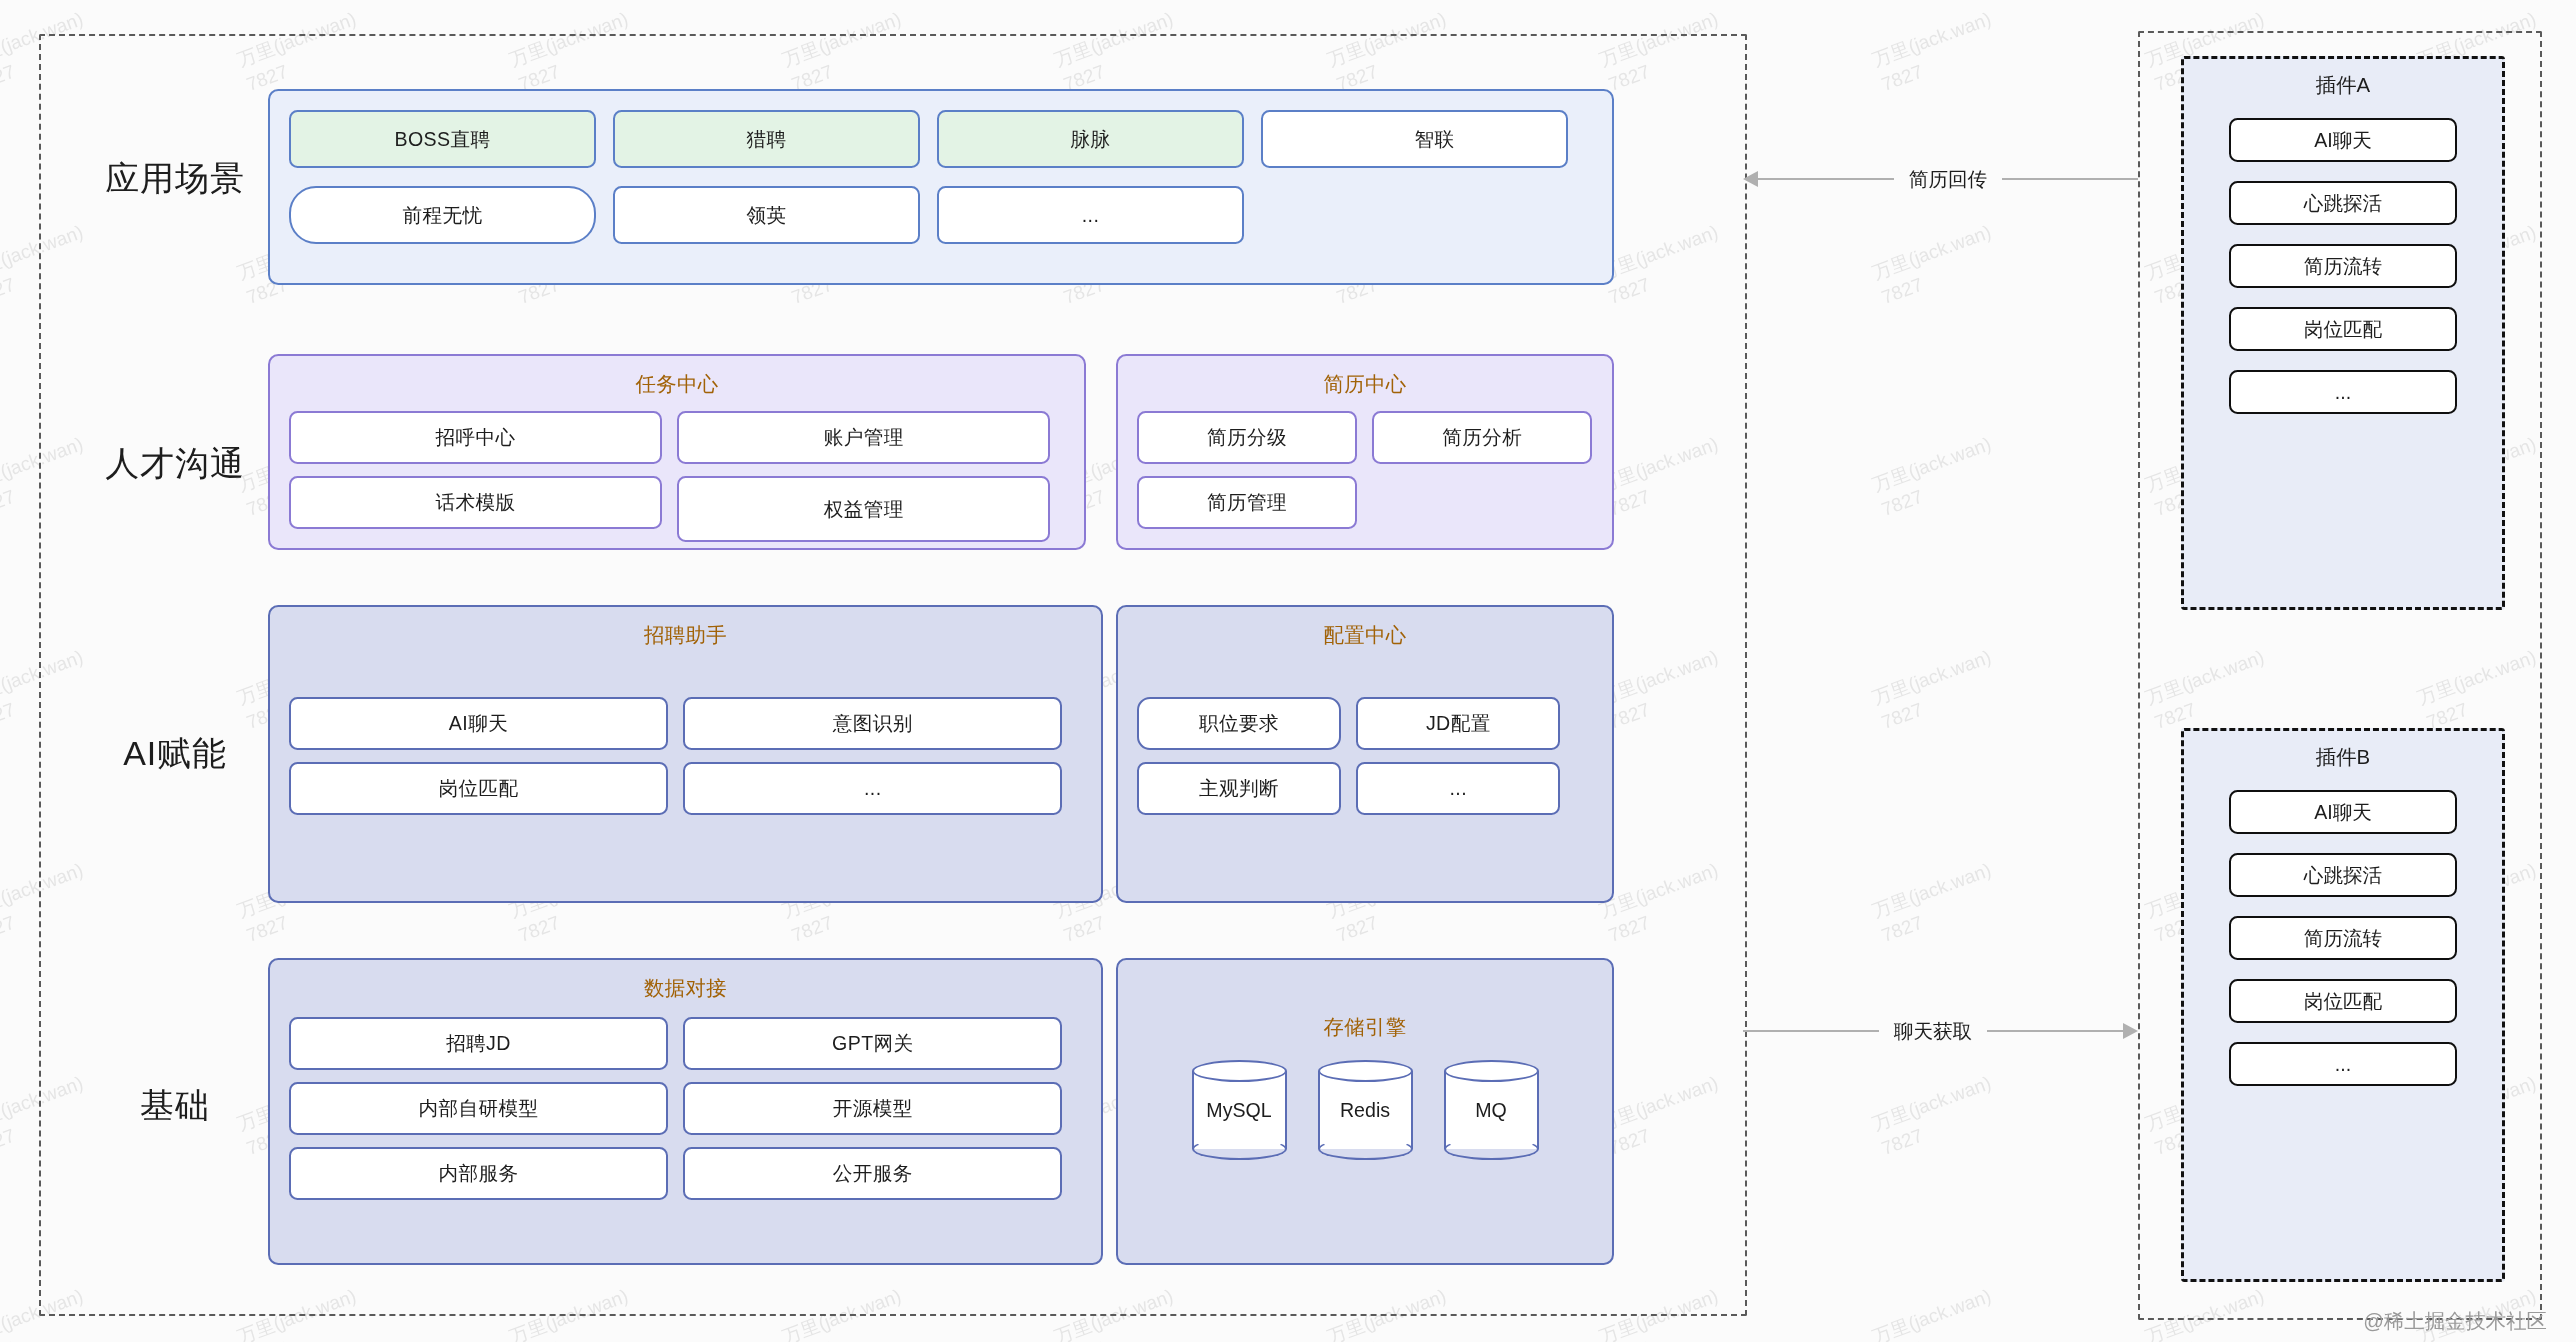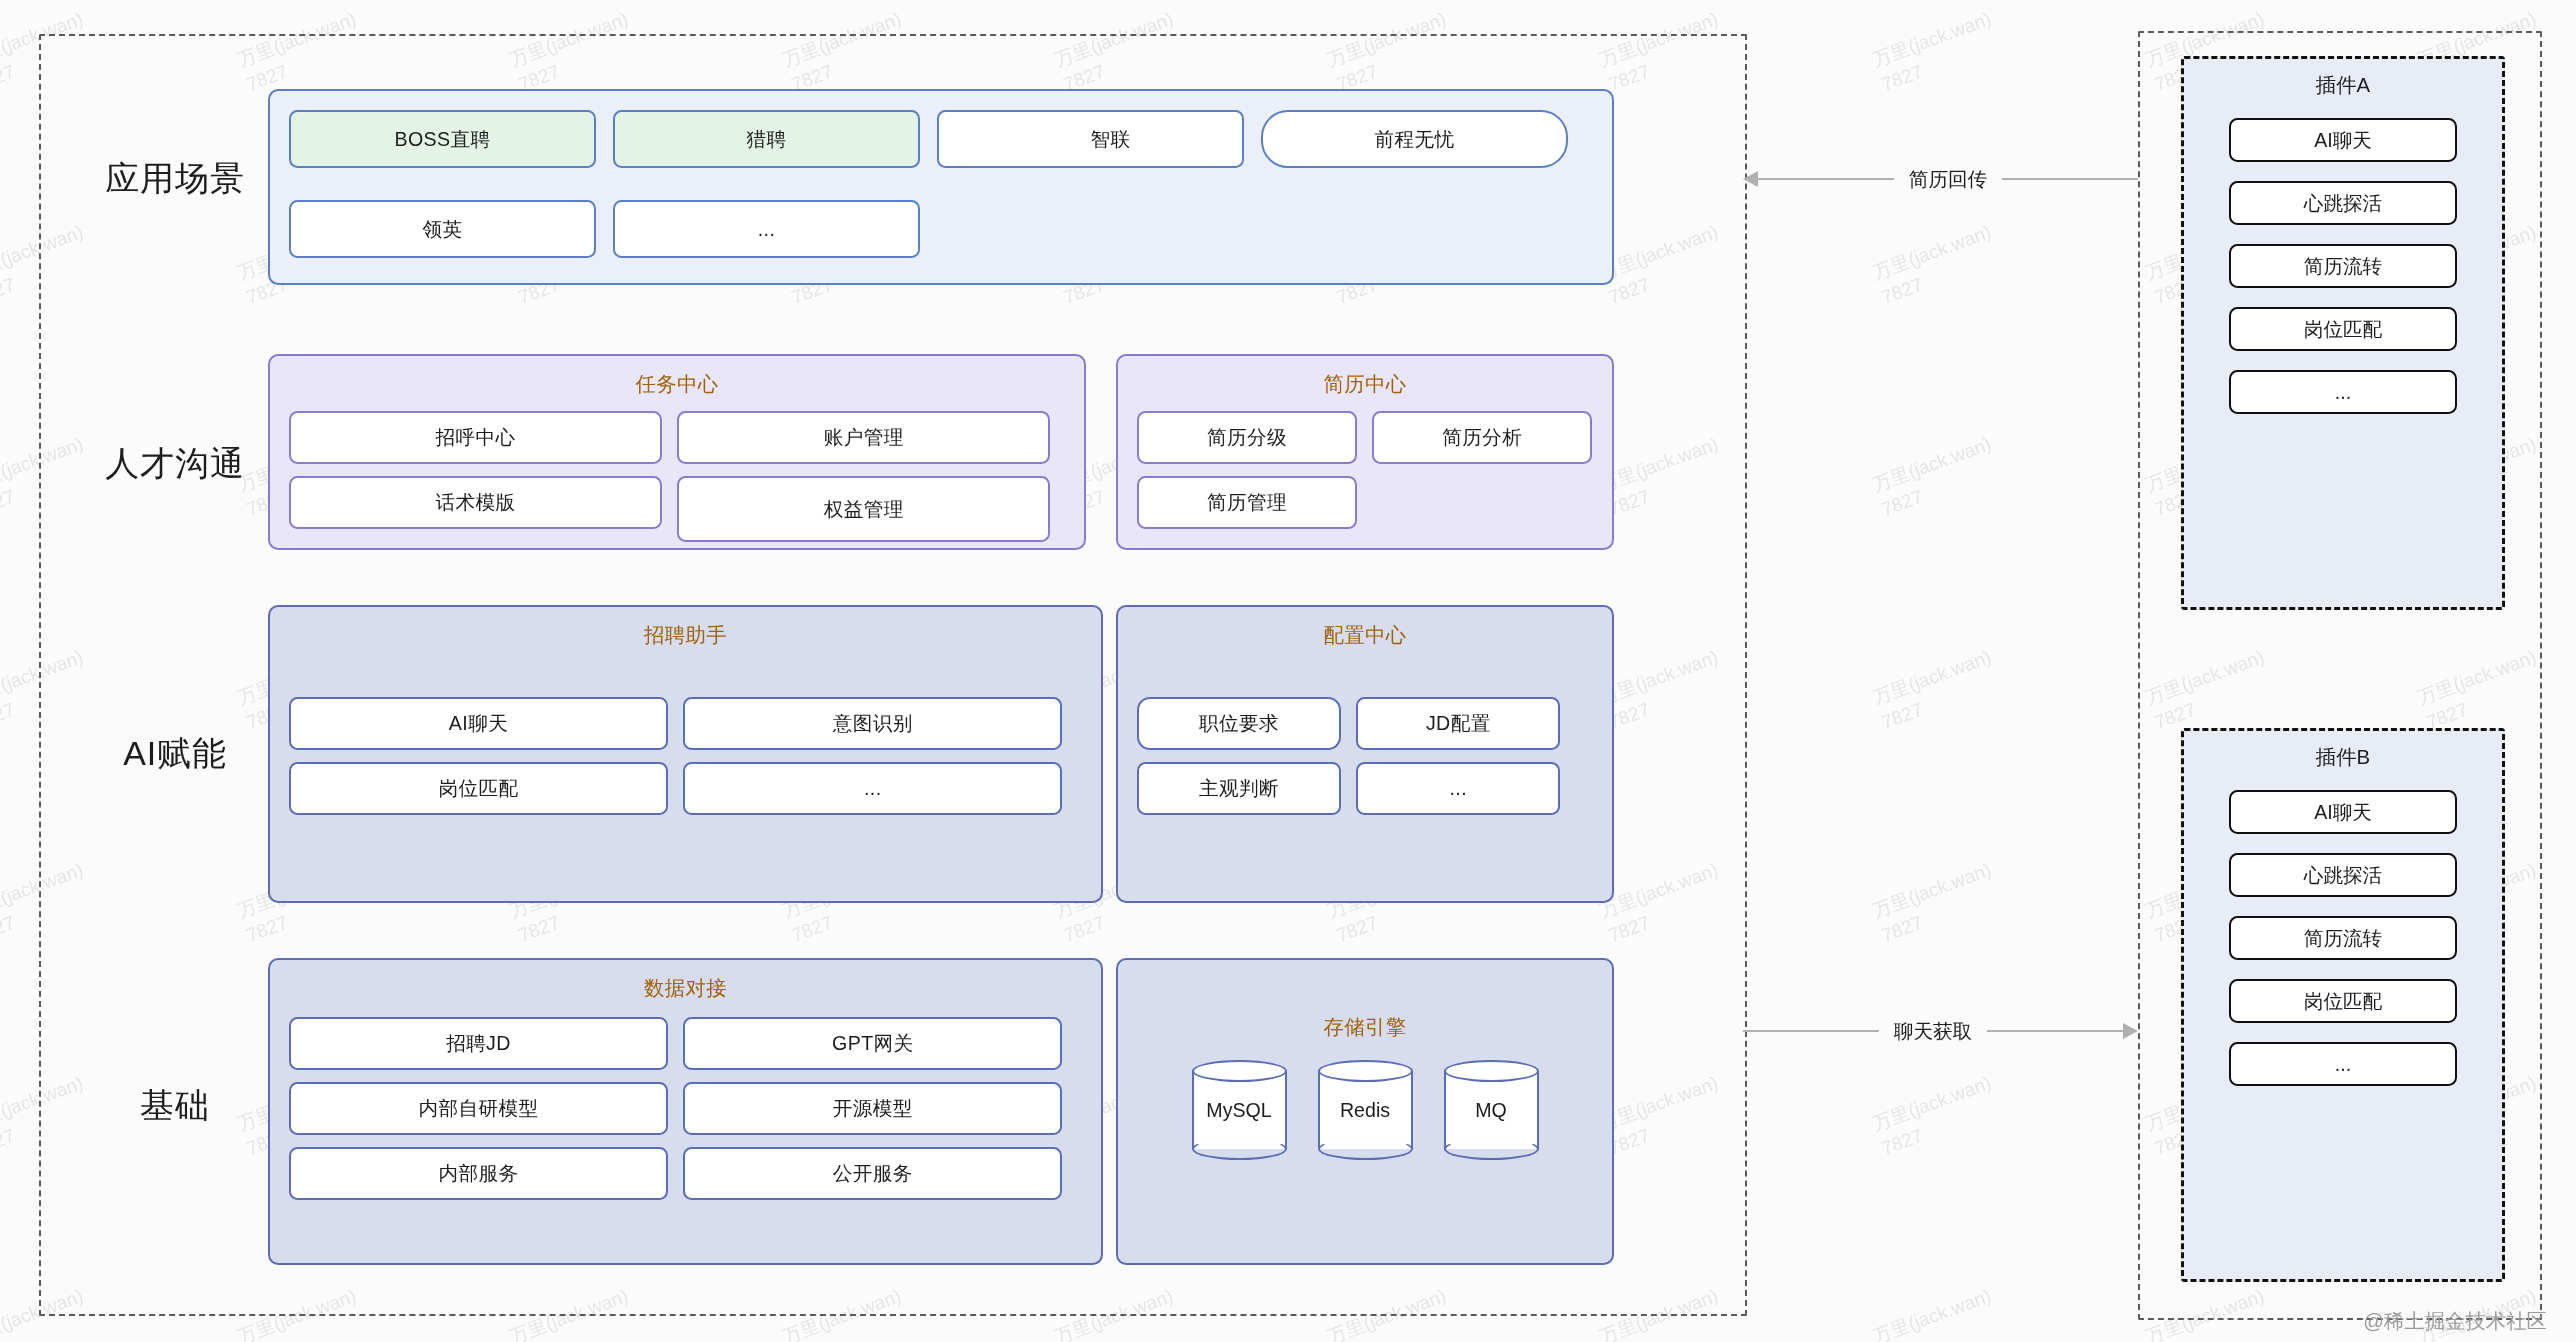--- a/index.html
+++ b/index.html
@@ -359,23 +359,24 @@
 
   <div class="outer-frame" id="main-frame"></div>
   <div class="outer-frame" id="plugin-area"></div>
 
   <div class="layer-label" style="left:175px; top:179px;">应用场景</div>
   <div class="layer-label" style="left:175px; top:464px;">人才沟通</div>
   <div class="layer-label" style="left:175px; top:754px;">AI赋能</div>
   <div class="layer-label" style="left:175px; top:1106px;">基础</div>
 
   <div class="group panel-blue" id="grp-app" style="left:268px; top:89px; width:1346px; height:196px;">
-    <div class="group-body" id="app-items" style="padding-top:19px; gap:32px 17px;">
+    <div class="group-body" id="app-items" style="padding-top:19px; gap:18px 17px;">
         <div class="chip chip-blue chip-green" style="width: 307px; height: 58px;">BOSS直聘</div>
         <div class="chip chip-blue chip-green" style="width: 307px; height: 58px;">猎聘</div>
+        <div class="chip chip-blue chip-green" style="width: 307px; height: 58px;">脉脉</div>
         <div class="chip chip-blue" style="width: 307px; height: 58px; padding-left: 40px;">智联</div>
         <div class="chip chip-blue" style="width: 307px; height: 58px; border-radius: 27px;">前程无忧</div>
         <div class="chip chip-blue" style="width: 307px; height: 58px;">领英</div>
         <div class="chip chip-blue" style="width: 307px; height: 58px;">...</div>
       </div>
   </div>
 
   <div class="group panel-purple" id="grp-task" style="left:268px; top:354px; width:818px; height:196px;">
     <div class="group-title">任务中心</div>
     <div class="group-body" id="task-items">

